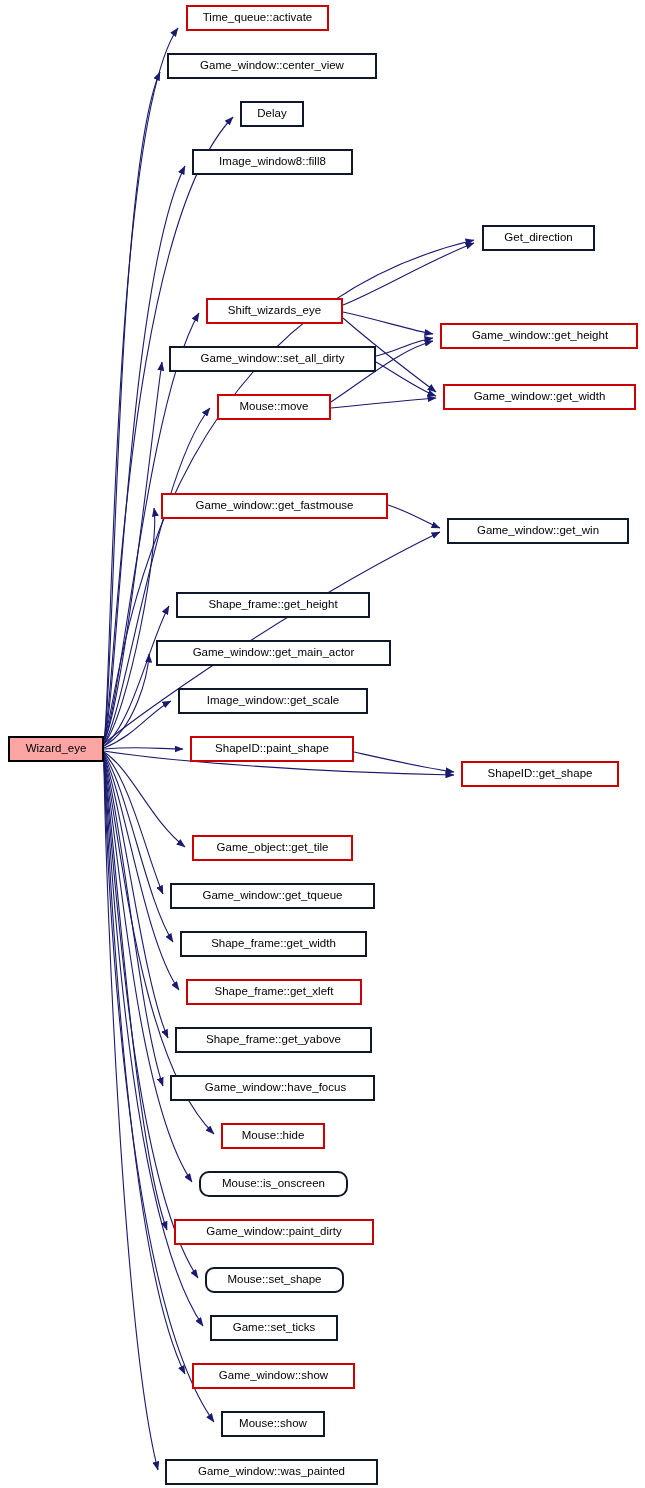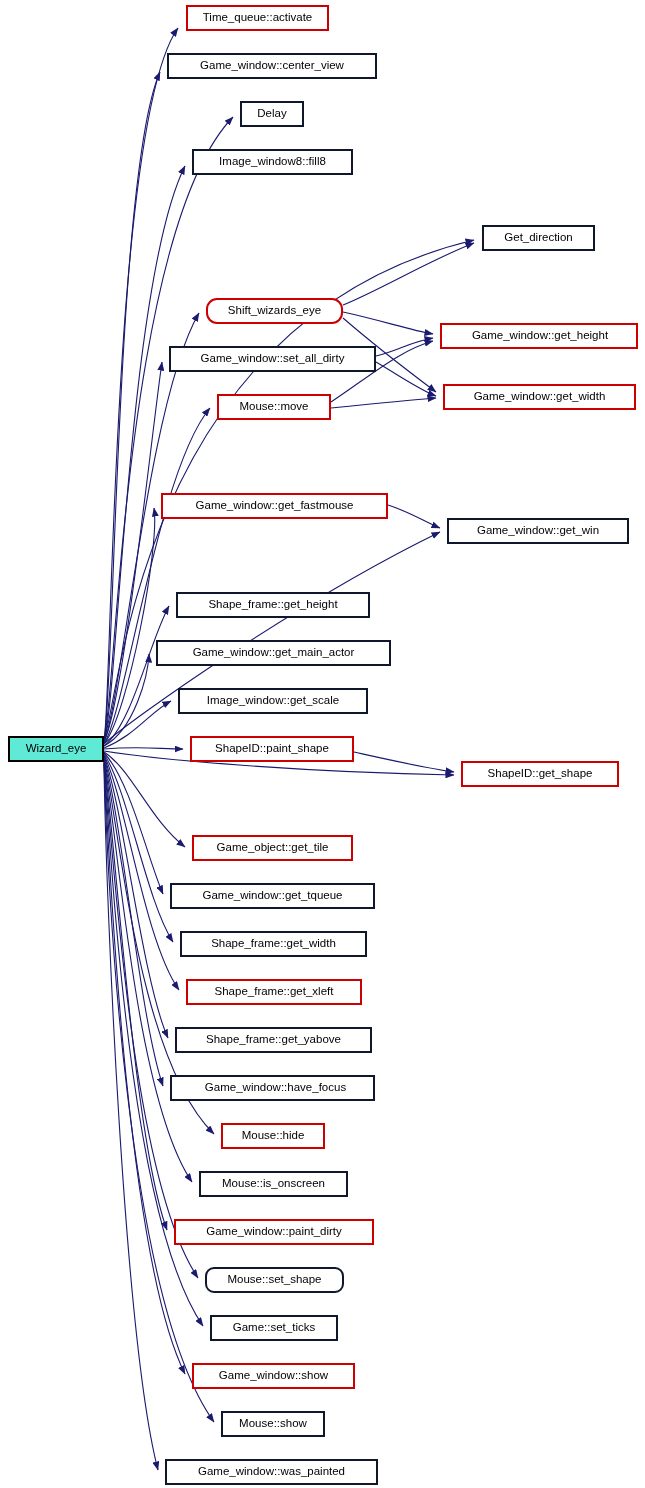--- a/index.html
+++ b/index.html
@@ -35,21 +35,21 @@
     color: #000000;
     font-size: 11.5px;
     line-height: 1;
     white-space: nowrap;
     padding: 0 6px;
   }
   .node.red {
     border-color: #cc0000;
   }
   .node.root {
-    background: #5eead4;
+    background: #fca5a5;
     border-color: #000000;
   }
 </style>
 </head>
 <body>
 
 <div id="canvas">
 
   <svg id="edges" viewBox="0 0 645 1488">
     <defs>
@@ -112,21 +112,21 @@
   </div>
   <div class="node" style="left:240px; top:101px; width:64px;">
     <span>Delay</span>
   </div>
   <div class="node" style="left:192px; top:149px; width:161px;">
     <span>Image_window8::fill8</span>
   </div>
   <div class="node" style="left:482px; top:225px; width:113px;">
     <span>Get_direction</span>
   </div>
-  <div class="node red" style="left:206px; top:298px; width:137px;border-radius:11px;">
+  <div class="node red" style="left:206px; top:298px; width:137px;">
     <span>Shift_wizards_eye</span>
   </div>
   <div class="node red" style="left:440px; top:323px; width:198px;padding-left:8px;">
     <span>Game_window::get_height</span>
   </div>
   <div class="node" style="left:169px; top:346px; width:207px;">
     <span>Game_window::set_all_dirty</span>
   </div>
   <div class="node red" style="left:217px; top:394px; width:114px;">
     <span>Mouse::move</span>
@@ -169,21 +169,21 @@
   </div>
   <div class="node" style="left:175px; top:1027px; width:197px;">
     <span>Shape_frame::get_yabove</span>
   </div>
   <div class="node" style="left:170px; top:1075px; width:205px;padding-left:12px;">
     <span>Game_window::have_focus</span>
   </div>
   <div class="node red" style="left:221px; top:1123px; width:104px;">
     <span>Mouse::hide</span>
   </div>
-  <div class="node" style="left:199px; top:1171px; width:149px;">
+  <div class="node" style="left:199px; top:1171px; width:149px;border-radius:10px;">
     <span>Mouse::is_onscreen</span>
   </div>
   <div class="node red" style="left:174px; top:1219px; width:200px;padding-left:6px;">
     <span>Game_window::paint_dirty</span>
   </div>
   <div class="node" style="left:205px; top:1267px; width:139px;border-radius:9px;">
     <span>Mouse::set_shape</span>
   </div>
   <div class="node" style="left:210px; top:1315px; width:128px;">
     <span>Game::set_ticks</span>

